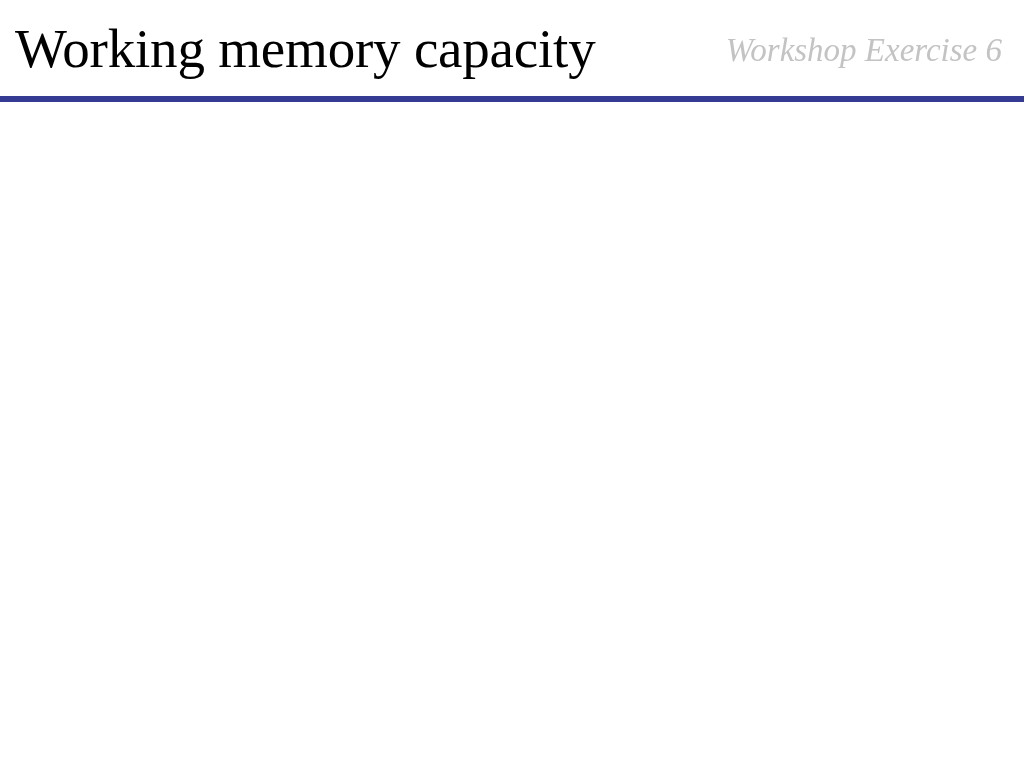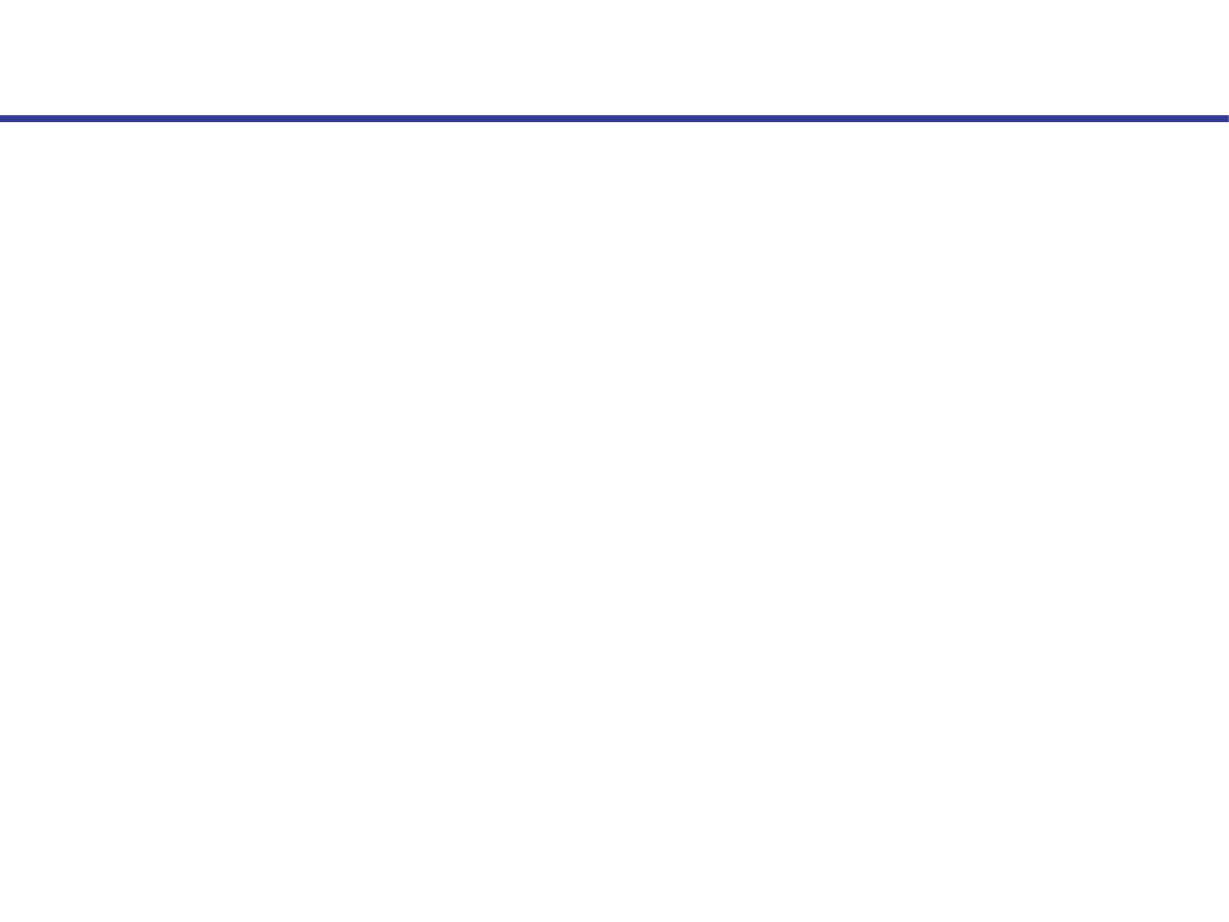--- a/index.html
+++ b/index.html
@@ -88,20 +88,25 @@
     top: 20px;
     right: 50px;
     bottom: 20px;
   }
 </style>
 </head>
 <body>
 
 <div class="slide">
 
+  <div class="slide-header">
+    <h1 class="slide-title">Working memory capacity</h1>
+
+    <div class="slide-eyebrow">Workshop Exercise 6</div>
+  </div>
 
   <div class="header-rule"></div>
 
   <div class="slide-body">
     <div class="slide-content"></div>
   </div>
 
 </div>
 
 </body></html>

